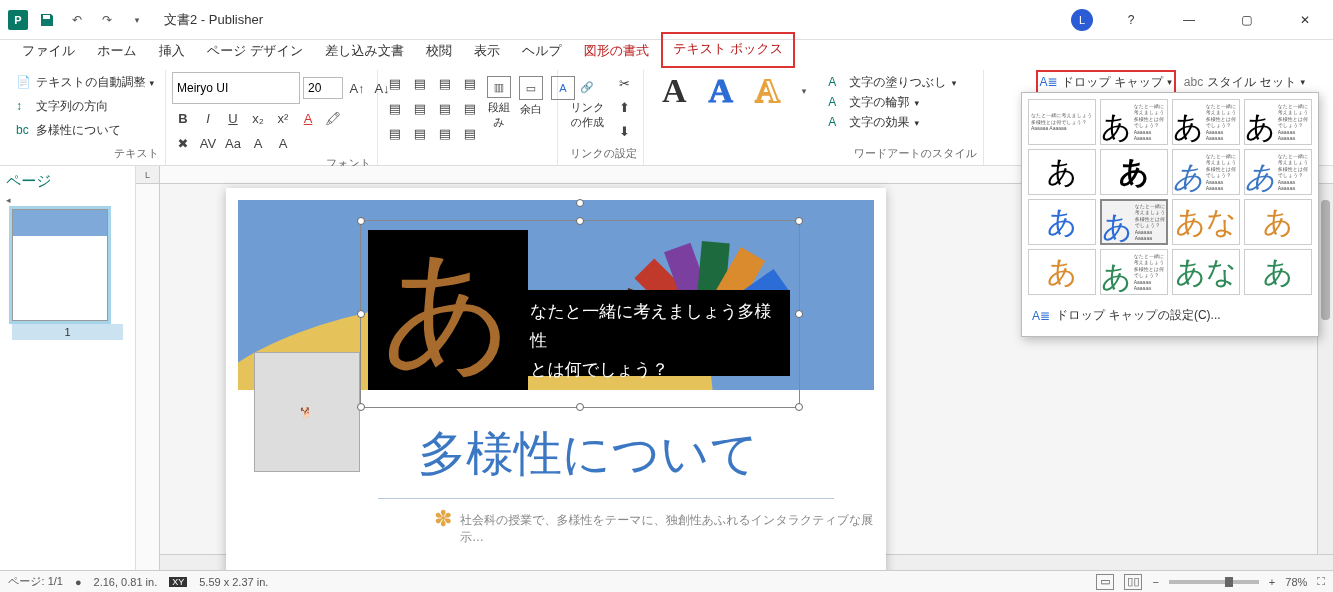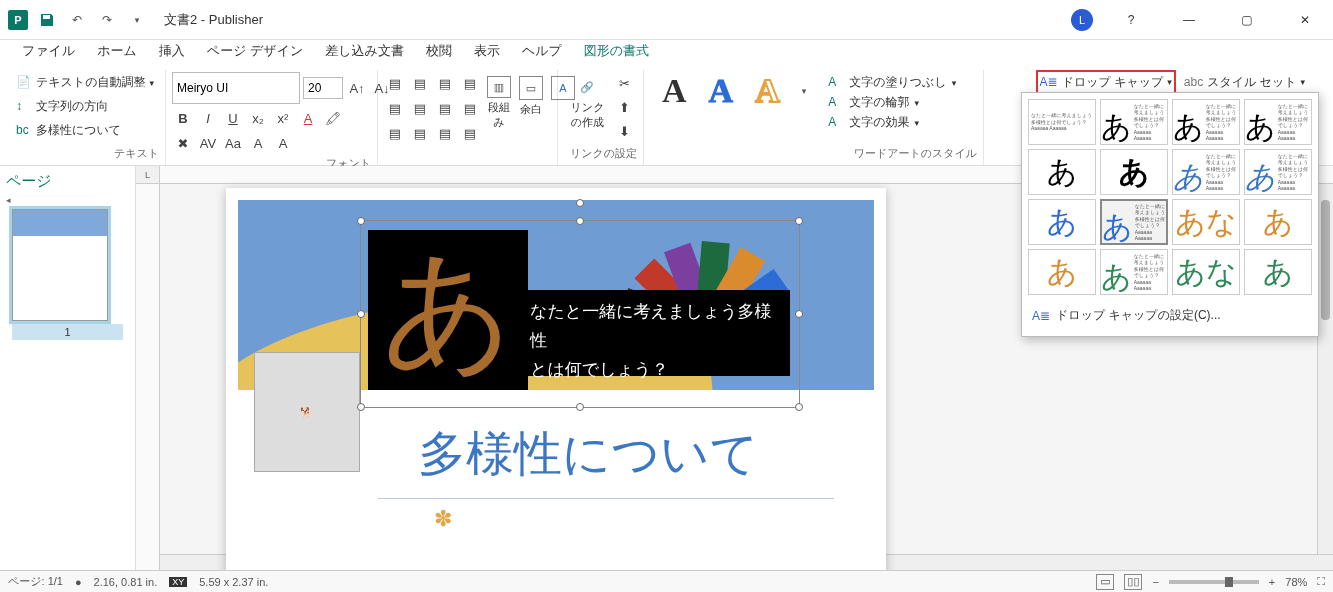--- a/index.html
+++ b/index.html
@@ -11,21 +11,21 @@
   .titlebar .qat { display: flex; gap: 12px; margin-left: 10px; align-items: center; }
   .titlebar .qat-btn { width: 18px; height: 18px; display: flex; align-items: center; justify-content: center; color: #555; cursor: pointer; }
   .titlebar .doc-title { margin-left: 18px; font-size: 13px; color: #333; }
   .titlebar .right { margin-left: auto; display: flex; align-items: center; gap: 18px; }
   .titlebar .user-badge { width: 22px; height: 22px; border-radius: 50%; background: #2b5cd6; color: #fff; display: flex; align-items: center; justify-content: center; font-size: 11px; }
   .titlebar .win-btn { width: 40px; height: 30px; display: flex; align-items: center; justify-content: center; color: #333; cursor: pointer; }
   
   
   .tabs { height: 28px; display: flex; align-items: flex-end; padding: 0 12px; gap: 2px; }
   .tab { padding: 6px 10px; font-size: 13px; cursor: pointer; border-bottom: 2px solid transparent; }
-  .tab.ctx { color: #0f766e; }
+  .tab.ctx { color: #b91c1c; }
   .tab-highlight { border: 2px solid #d33; padding: 0; }
   .tab-highlight .tab { border-bottom-color: transparent; }
   
   
   .ribbon { height: 98px; border-bottom: 1px solid #ddd; display: flex; padding: 2px 6px 0; background: #fff; position: relative; }
   .group { display: flex; flex-direction: column; padding: 2px 6px; border-right: 1px solid #e6e6e6; }
   .group-body { flex: 1; display: flex; gap: 4px; align-items: flex-start; }
   .group-label { font-size: 11px; color: #666; text-align: right; padding: 2px 0; }
   .rlabel { font-size: 12px; display: flex; align-items: center; gap: 4px; padding: 2px 4px; cursor: pointer; }
   .rlabel .ic { width: 16px; height: 16px; display: inline-block; color: #0b7a6a; }
@@ -136,20 +136,23 @@
 <div class="tabs">
   <div class="tab">ファイル</div>
   <div class="tab">ホーム</div>
   <div class="tab">挿入</div>
   <div class="tab">ページ デザイン</div>
   <div class="tab">差し込み文書</div>
   <div class="tab">校閲</div>
   <div class="tab">表示</div>
   <div class="tab">ヘルプ</div>
   <div class="tab ctx">図形の書式</div>
+  <span class="tab-highlight">
+    <div class="tab ctx">テキスト ボックス</div>
+  </span>
 </div>
 
 <div class="ribbon">
 
   <div class="group" style="width:160px">
     <div class="group-body" style="flex-direction:column; gap:3px">
       <div class="rlabel">
           <span class="ic">📄</span>
           <span>テキストの自動調整</span> 
           <span style="font-size:9px">▾</span>
@@ -415,20 +418,21 @@
           <div class="handle h-ne"></div>
           <div class="handle h-w"></div>
           <div class="handle h-e"></div>
           <div class="handle h-sw"></div>
           <div class="handle h-s"></div>
           <div class="handle h-se"></div>
         </div>
         <div class="title-text">多様性について</div>
         <div class="sep-line"></div>
         <div class="star-bullet">✽</div>
+        <div class="body-text">社会科の授業で、多様性をテーマに、独創性あふれるインタラクティブな展示…</div>
       </div>
     </div>
   </div>
 </div>
 
 <div class="statusbar">
   <span>ページ: 1/1</span>
   <span>●</span>
   <span>2.16, 0.81 in.</span>
   <span style="background:#333;color:#fff;padding:0 3px;font-size:9px">XY</span>

